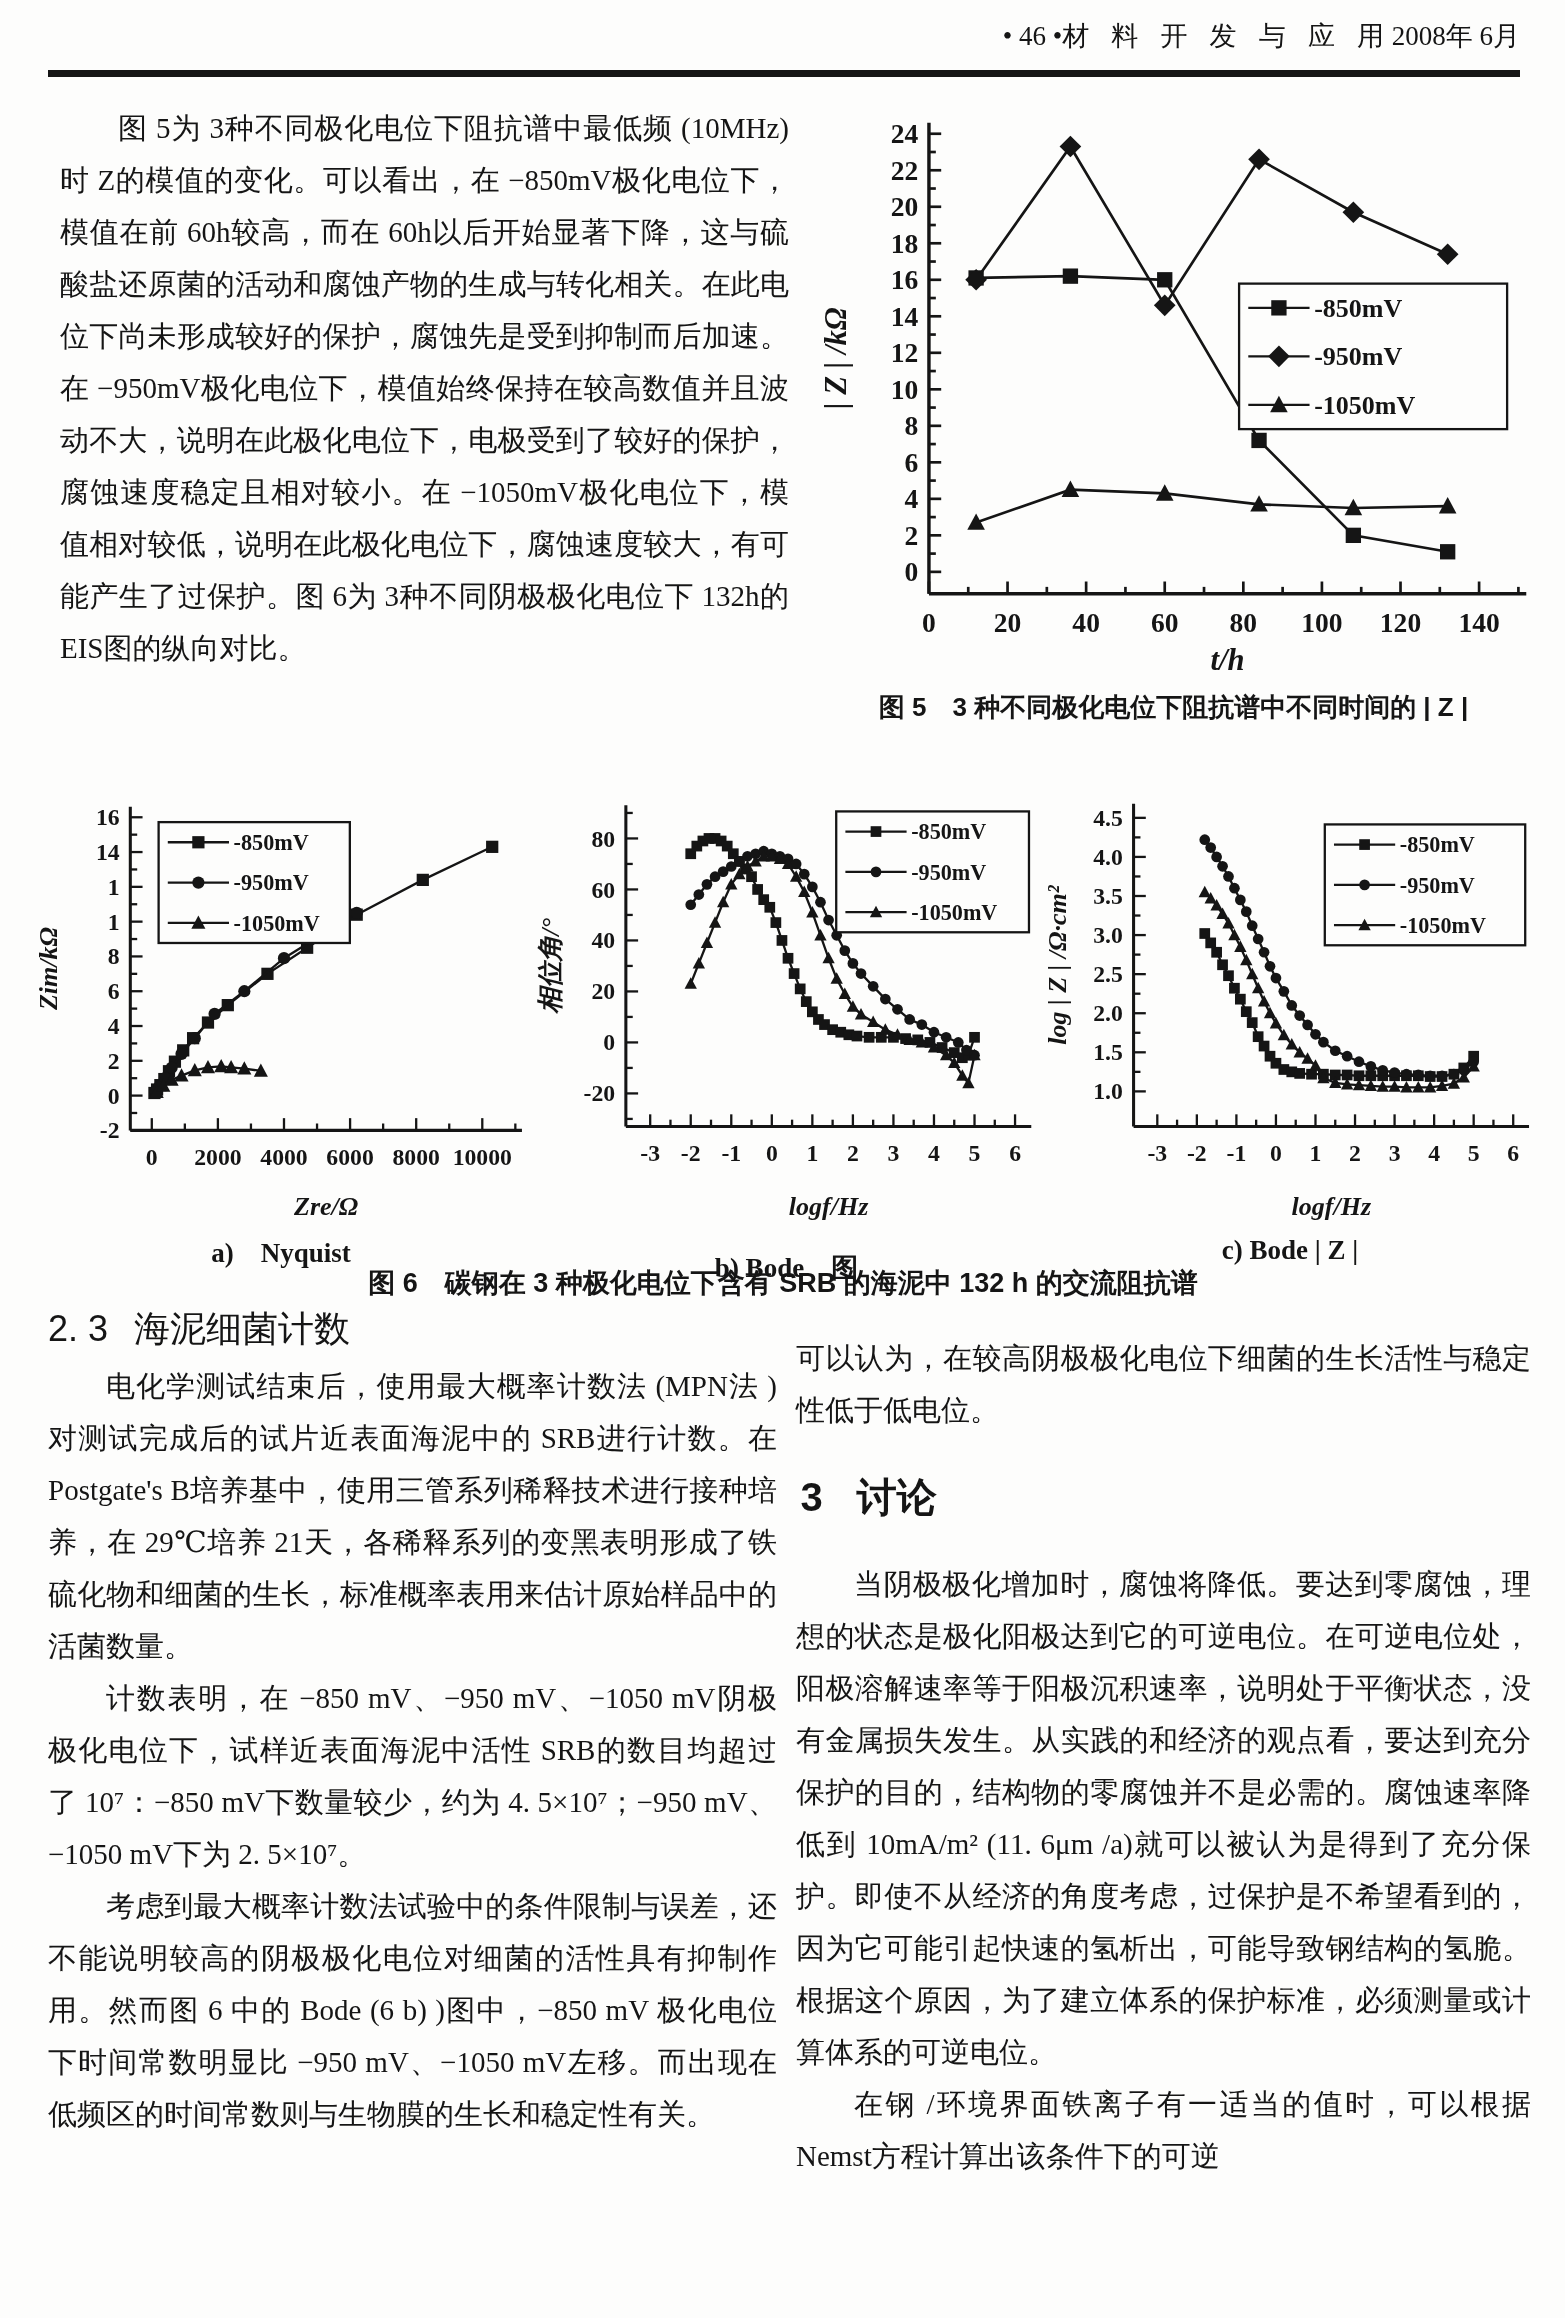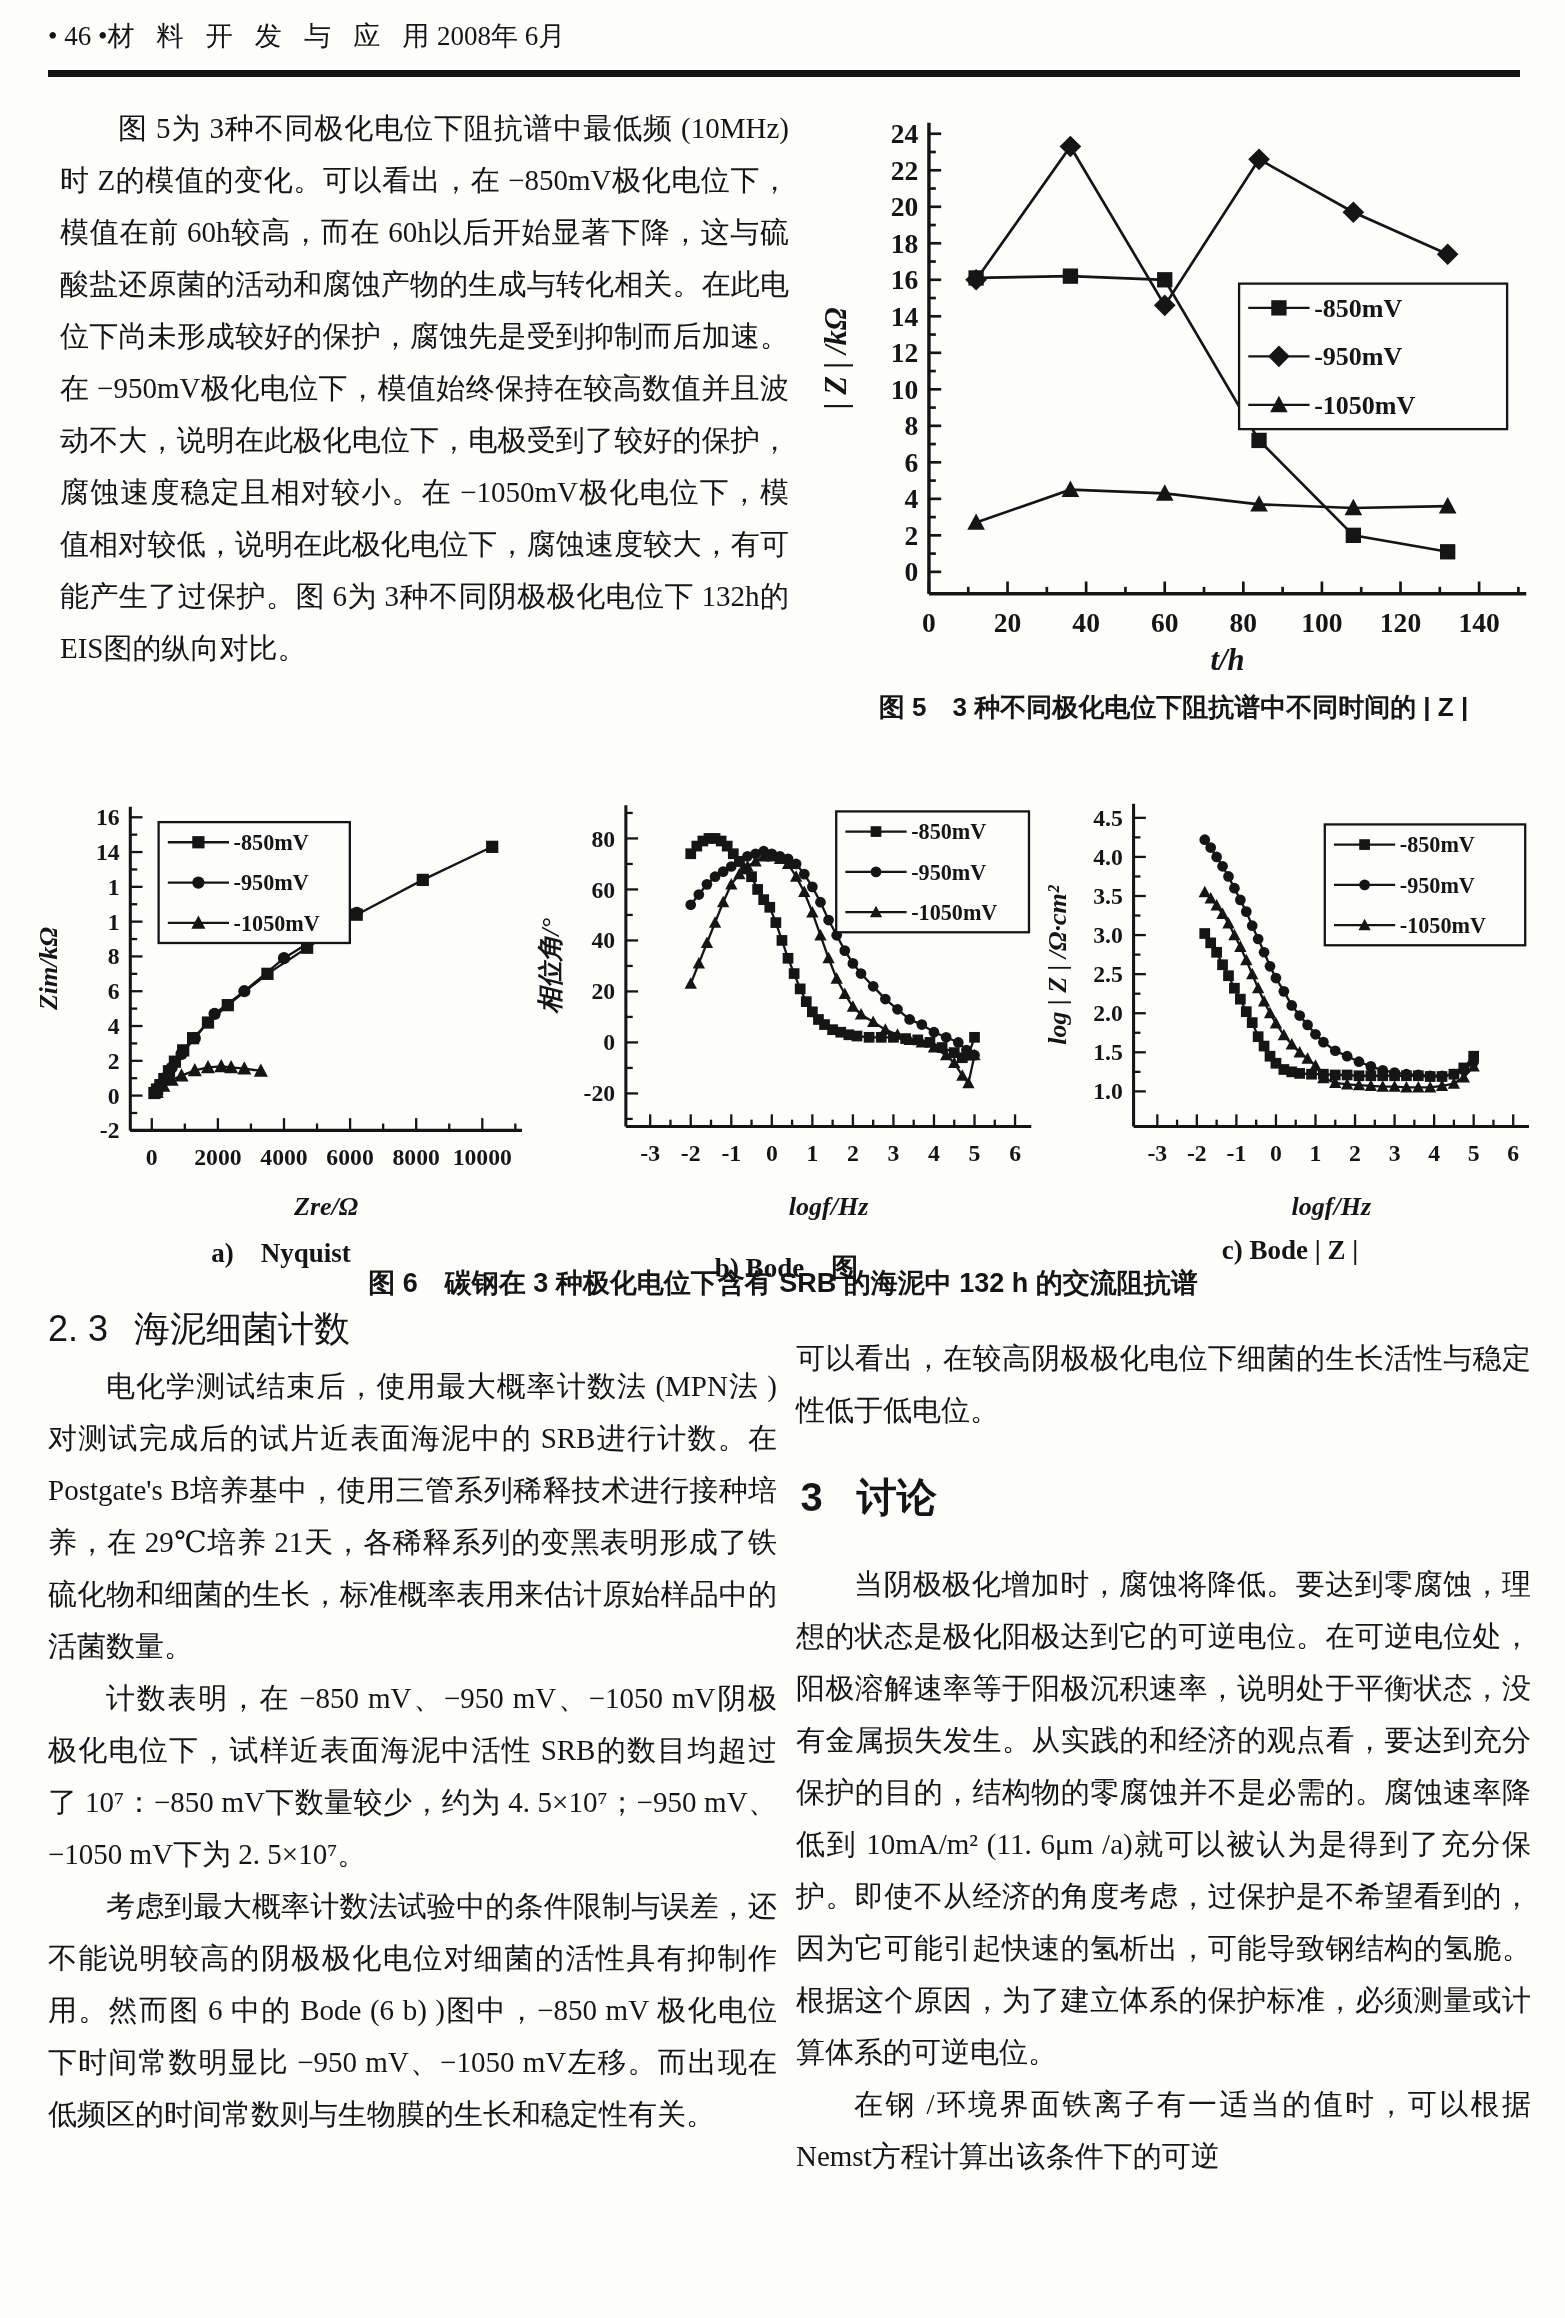--- a/index.html
+++ b/index.html
@@ -1,20 +1,20 @@
 <!DOCTYPE html>
 <html style="font-size:12.3px"><head>
 <meta charset="utf-8">
 <style>
   html,body{margin:0;padding:0;background:#888;}
   .page{position:relative;width:1566px;height:2319px;background:#fdfdfc;color:#151515;
         font-family:"Liberation Serif","DejaVu Serif",serif;overflow:hidden;}
   
   .hdr{position:absolute;top:18.4px;left:48px;width:1472px;display:flex;
-       justify-content:flex-start;align-items:baseline;font-size:27px;}
+       justify-content:flex-end;align-items:baseline;font-size:27px;}
   .hdr .journal{letter-spacing:7.7px;}
   .rule{position:absolute;top:70px;left:48px;width:1472px;height:6.9px;background:#161616;}
   
   .intro{position:absolute;left:48px;top:90px;width:729px;margin:12px;
          font-size:29px;line-height:52px;text-align:justify;text-indent:2em;}
   
   .fig5{position:absolute;left:810px;top:96px;width:727px;margin:0;text-align:center;}
   .figcap{font-family:"Liberation Sans","DejaVu Sans",sans-serif;font-weight:700;
           font-size:26px;margin-top:8px;}
   
@@ -610,20 +610,20 @@
   <div class="fig6-caption">图 6　碳钢在 3 种极化电位下含有 SRB 的海泥中 132 h 的交流阻抗谱</div>
 
   <section class="col left-col">
     <h2 class="sec23"><span class="num">2. 3</span><span>海泥细菌计数</span></h2>
     <p class="ind">电化学测试结束后，使用最大概率计数法 (MPN法 )对测试完成后的试片近表面海泥中的 SRB进行计数。在 Postgate's B培养基中，使用三管系列稀释技术进行接种培养，在 29℃培养 21天，各稀释系列的变黑表明形成了铁硫化物和细菌的生长，标准概率表用来估计原始样品中的活菌数量。</p>
     <p class="ind">计数表明，在 −850 mV、−950 mV、−1050 mV阴极极化电位下，试样近表面海泥中活性 SRB的数目均超过了 10⁷：−850 mV下数量较少，约为 4. 5×10⁷；−950 mV、−1050 mV下为 2. 5×10⁷。</p>
     <p class="ind">考虑到最大概率计数法试验中的条件限制与误差，还不能说明较高的阴极极化电位对细菌的活性具有抑制作用。然而图 6 中的 Bode (6 b) )图中，−850 mV 极化电位下时间常数明显比 −950 mV、−1050 mV左移。而出现在低频区的时间常数则与生物膜的生长和稳定性有关。</p>
   </section>
 
   <section class="col right-col">
-    <p class="cont">可以看出，在较高阴极极化电位下细菌的生长活性与稳定性低于低电位。</p>
+    <p class="cont">可以认为，在较高阴极极化电位下细菌的生长活性与稳定性低于低电位。</p>
     <h2 class="h3"><span class="num">3</span><span>讨论</span></h2>
     <p class="ind">当阴极极化增加时，腐蚀将降低。要达到零腐蚀，理想的状态是极化阳极达到它的可逆电位。在可逆电位处，阳极溶解速率等于阳极沉积速率，说明处于平衡状态，没有金属损失发生。从实践的和经济的观点看，要达到充分保护的目的，结构物的零腐蚀并不是必需的。腐蚀速率降低到 10mA/m² (11. 6μm /a)就可以被认为是得到了充分保护。即使不从经济的角度考虑，过保护是不希望看到的，因为它可能引起快速的氢析出，可能导致钢结构的氢脆。根据这个原因，为了建立体系的保护标准，必须测量或计算体系的可逆电位。</p>
     <p class="ind">在钢 /环境界面铁离子有一适当的值时，可以根据 Nemst方程计算出该条件下的可逆</p>
   </section>
 
 </div>
 
 
 </body></html>

